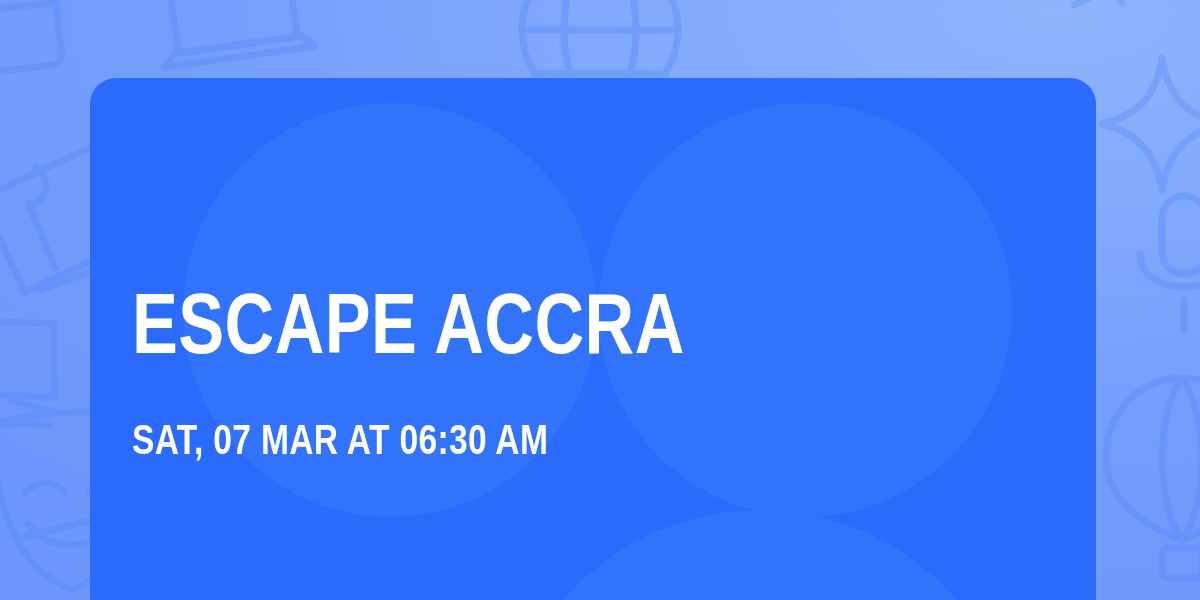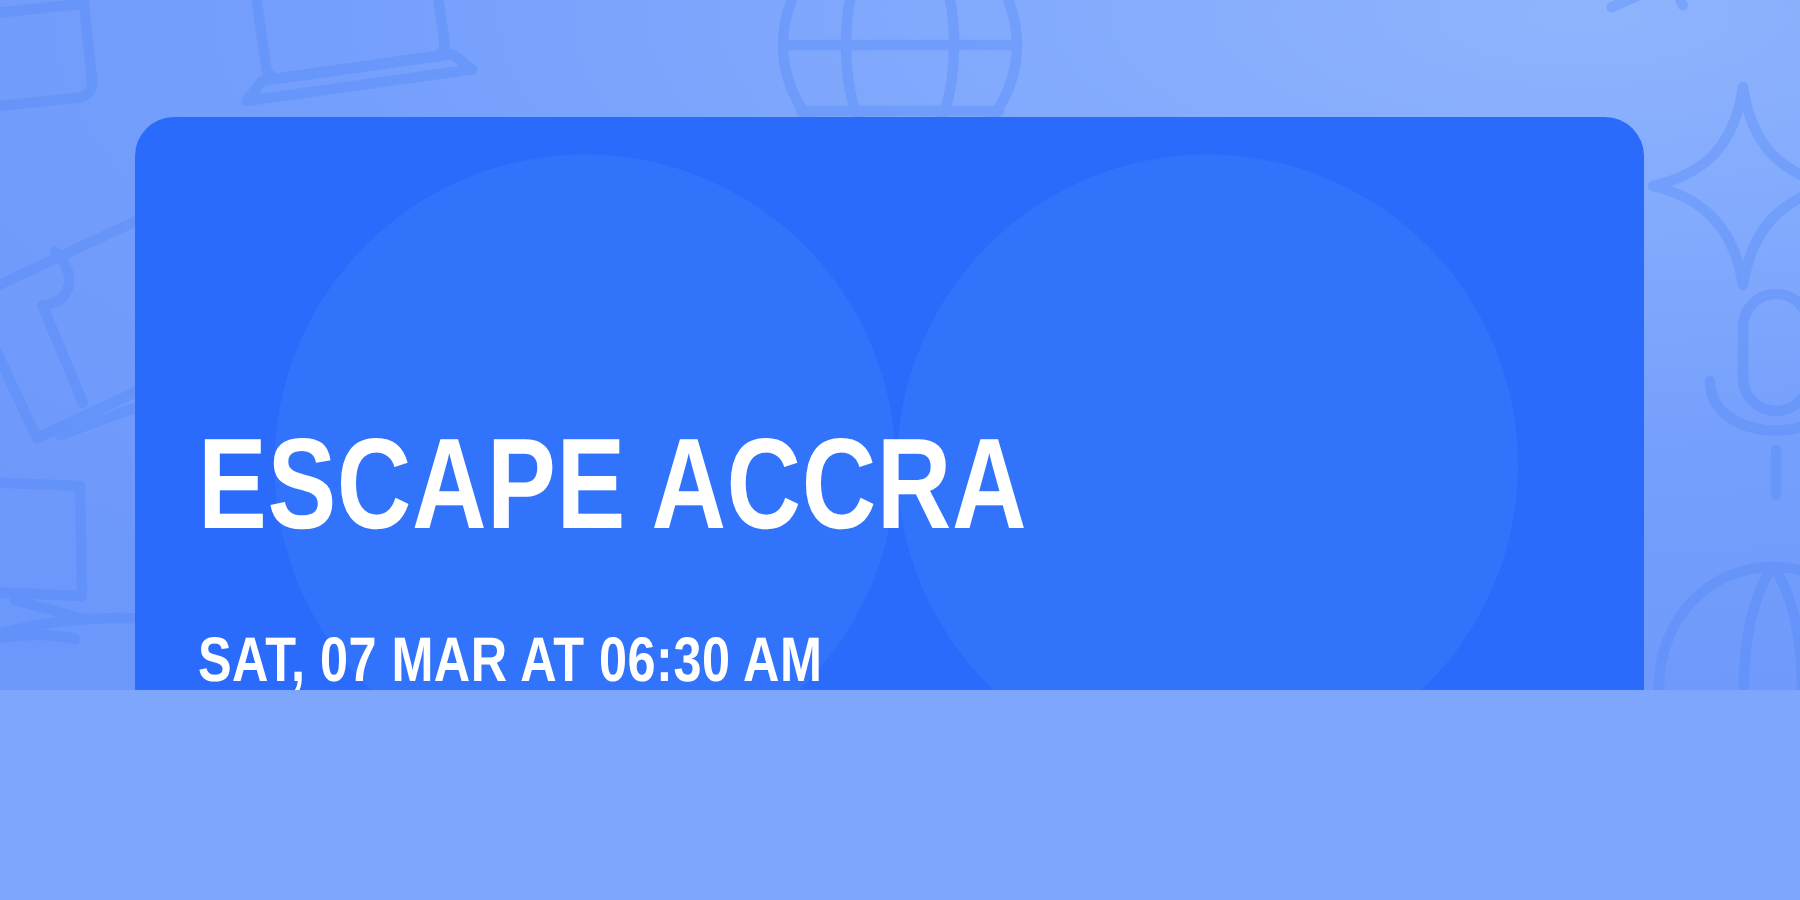--- a/index.html
+++ b/index.html
@@ -10,21 +10,21 @@
     overflow: hidden;
   }
   body {
     font-family: "Liberation Sans", sans-serif;
     background: #7ea6fc;
   }
 
   .stage {
     position: relative;
     width: 1200px;
-    height: 460px;
+    height: 600px;
     overflow: hidden;
   }
 
   
   .bg {
     position: absolute;
     inset: 0;
     background:
       radial-gradient(120% 110% at 88% 2%, #8fb4fd 0%, #82aafd 28%, #759ffc 58%, #6d98fb 100%);
   }

